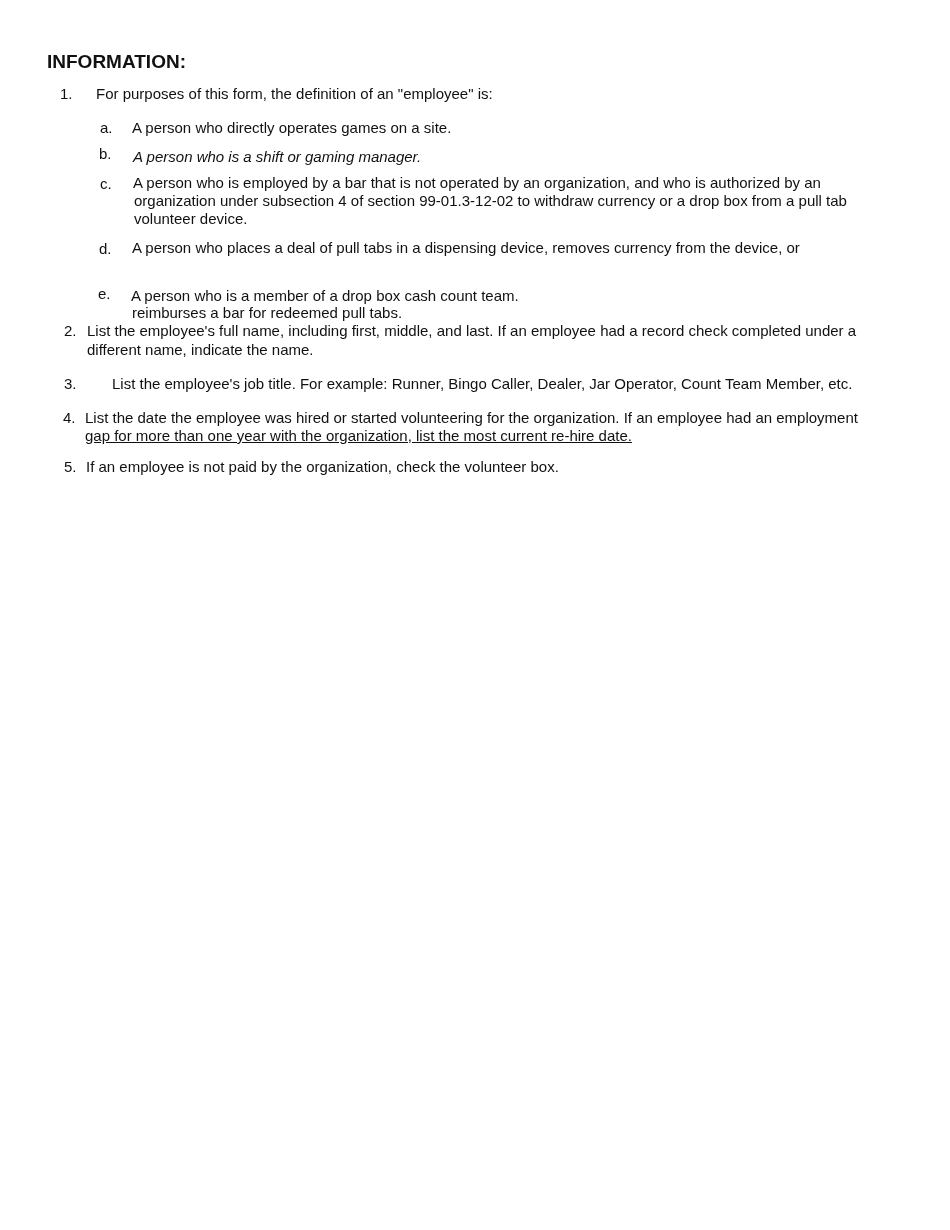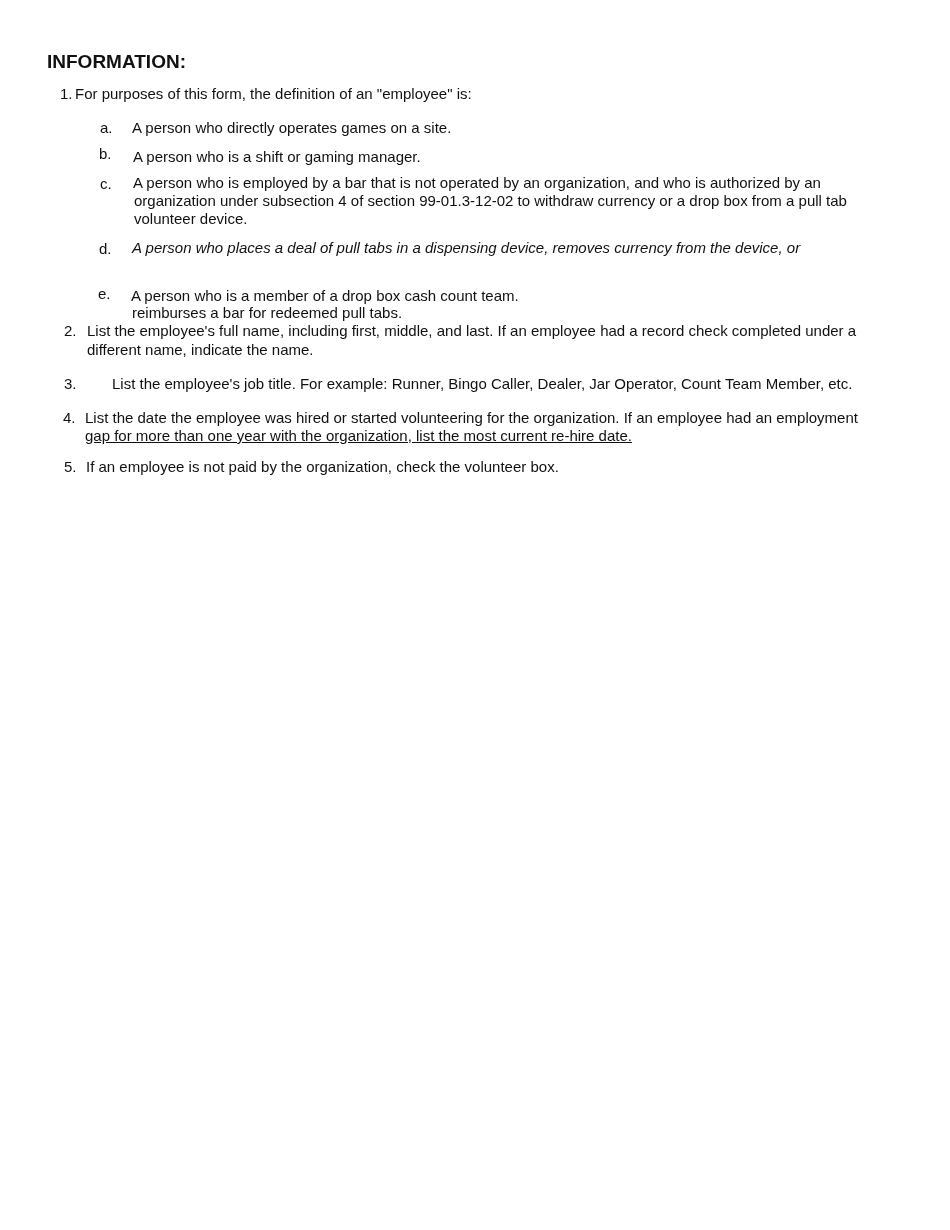--- a/index.html
+++ b/index.html
@@ -9,35 +9,35 @@
     }
     .abs { position: absolute; font-size: 15px; line-height: 18px; white-space: nowrap; }
     .heading { font-weight: bold; font-size: 19px; }
   </style>
 </head>
 <body>
 
 <div class="abs heading" style="left:47px;top:53px;">INFORMATION:</div>
 
 <div class="abs" style="left:60px;top:85px;">1.</div>
-<div class="abs" style="left:75px;top:85px;">For purposes of this form, the definition of an "employee" is:</div>
+<div class="abs" style="left:96px;top:85px;">For purposes of this form, the definition of an "employee" is:</div>
 
 <div class="abs" style="left:100px;top:119px;">a.</div>
 <div class="abs" style="left:132px;top:119px;">A person who directly operates games on a site.</div>
 
 <div class="abs" style="left:99px;top:145px;">b.</div>
-<div class="abs" style="left:133px;top:148px;">A person who is a shift or gaming manager.</div>
+<div class="abs" style="left:133px;top:148px;font-style:italic;">A person who is a shift or gaming manager.</div>
 
 <div class="abs" style="left:100px;top:175px;">c.</div>
 <div class="abs" style="left:133px;top:174px;">A person who is employed by a bar that is not operated by an organization, and who is authorized by an</div>
 <div class="abs" style="left:134px;top:192px;">organization under subsection 4 of section 99-01.3-12-02 to withdraw currency or a drop box from a pull tab</div>
 <div class="abs" style="left:134px;top:210px;">volunteer device.</div>
 
 <div class="abs" style="left:99px;top:240px;">d.</div>
-<div class="abs" style="left:132px;top:239px;font-style:italic;">A person who places a deal of pull tabs in a dispensing device, removes currency from the device, or</div>
+<div class="abs" style="left:132px;top:239px;">A person who places a deal of pull tabs in a dispensing device, removes currency from the device, or</div>
 <div class="abs" style="left:132px;top:260px;margin-top:44px;">reimburses a bar for redeemed pull tabs.</div>
 
 <div class="abs" style="left:98px;top:285px;">e.</div>
 <div class="abs" style="left:131px;top:287px;">A person who is a member of a drop box cash count team.</div>
 
 <div class="abs" style="left:64px;top:322px;">2.</div>
 <div class="abs" style="left:87px;top:322px;text-align:center;">List the employee's full name, including first, middle, and last. If an employee had a record check completed under a</div>
 <div class="abs" style="left:87px;top:341px;text-align:center;">different name, indicate the name.</div>
 
 <div class="abs" style="left:64px;top:375px;">3.</div>

